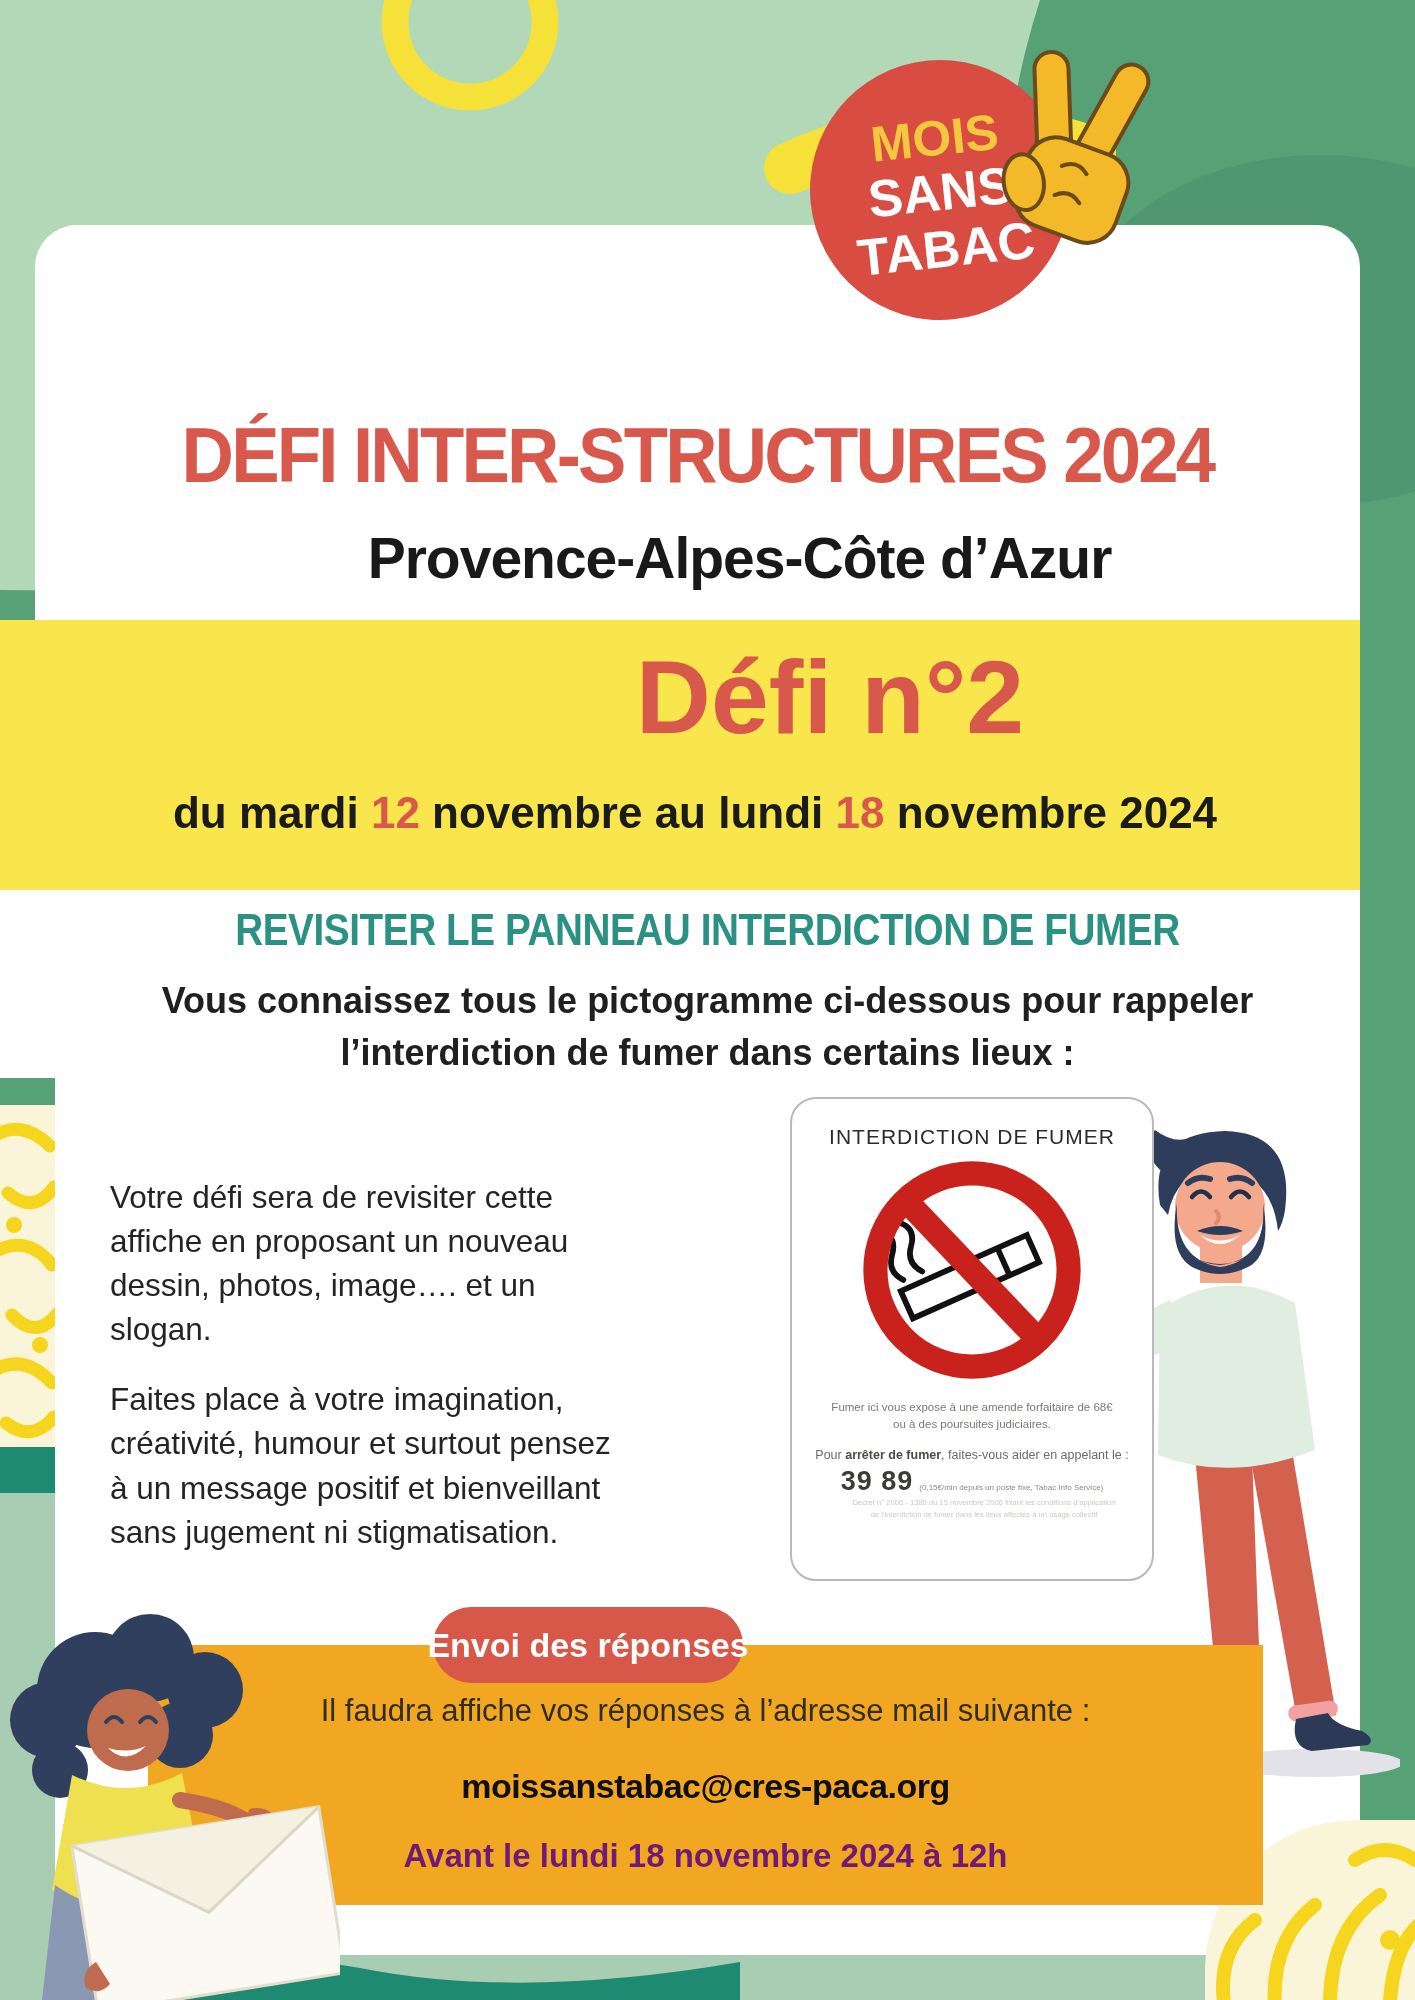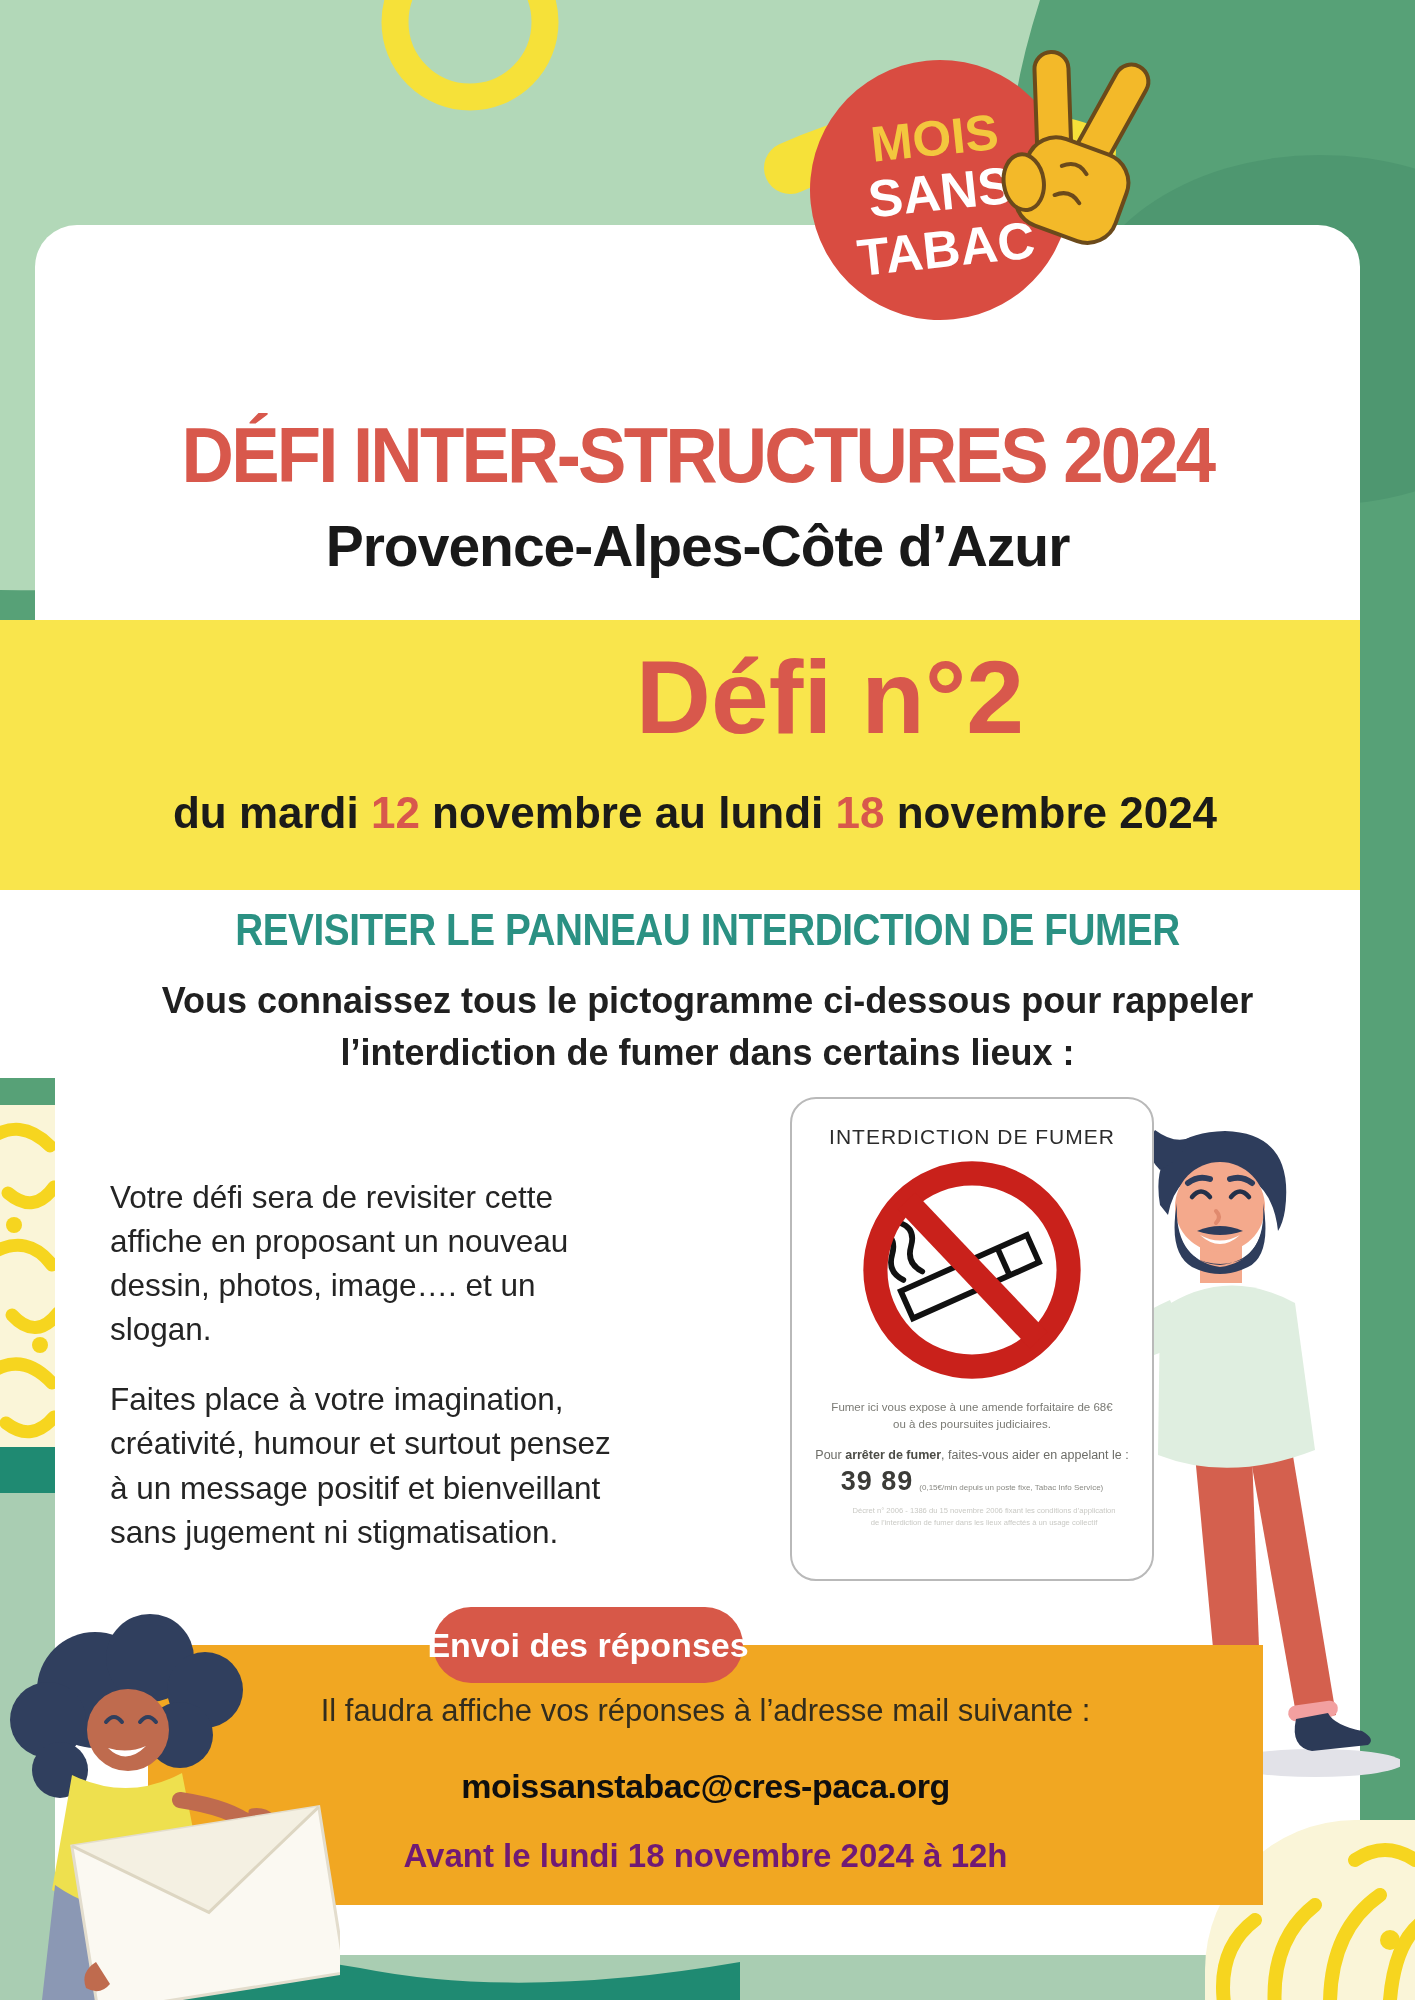--- a/index.html
+++ b/index.html
@@ -11,22 +11,22 @@
   
   .top-green{left:0;top:0;width:1415px;height:620px;background:#57a177;z-index:1;}
   .right-band{left:1360px;top:600px;width:55px;height:1270px;background:#57a177;z-index:1;}
   .decor-top{left:0;top:0;z-index:1;}
   
   .header-card{left:35px;top:225px;width:1325px;height:395px;background:#ffffff;
     border-radius:42px 42px 0 0;z-index:2;}
   .main-title{left:0;top:185px;width:1325px;text-align:center;
     font-size:78px;font-weight:bold;letter-spacing:-3px;color:#d8584c;
     transform:scaleX(.93);white-space:nowrap;}
-  .sub-title{left:0;top:288px;width:1325px;text-align:center;
-    font-size:57px;font-weight:bold;letter-spacing:-1px;color:#191919;white-space:nowrap;}
+  .sub-title{left:0;top:300px;width:1325px;text-align:center;
+    font-size:57px;font-weight:bold;letter-spacing:-1px;color:#191919;white-space:nowrap;padding-left:42px;}
   
   .yellow-band{left:0;top:620px;width:1360px;height:270px;background:#f9e54c;z-index:2;}
   .defi-title{left:250px;top:18px;width:1160px;text-align:center;
     font-size:104px;font-weight:bold;color:#d8584c;white-space:nowrap;}
   .defi-date{left:15px;top:168px;width:1360px;text-align:center;
     font-size:44px;font-weight:bold;color:#1b1b19;white-space:nowrap;}
   .defi-date .num{color:#d8584c;}
   
   .content-bg{left:0;top:890px;width:1360px;height:1065px;background:#ffffff;z-index:2;}
   .section-heading{left:0;top:905px;width:1415px;text-align:center;
@@ -45,21 +45,21 @@
   
   .sign-card{left:790px;top:1097px;width:360px;height:480px;background:#ffffff;
     border:2px solid #b9b9b9;border-radius:26px;z-index:4;text-align:center;}
   .sign-title{margin-top:26px;font-size:21px;letter-spacing:1px;color:#2b2b2b;}
   .sign-warning{margin-top:10px;font-size:11.5px;color:#7a7a74;line-height:1.5;}
   .sign-help{margin-top:14px;font-size:12.5px;color:#6d6d68;}
   .sign-help b{color:#4c4c46;}
   .sign-phone-row{margin-top:4px;text-align:center;}
   .sign-phone{font-size:27px;font-weight:bold;color:#3c3c38;letter-spacing:1px;}
   .sign-phone-note{font-size:8px;color:#8a8a84;margin-left:6px;}
-  .sign-decree{margin-top:8px;font-size:7.6px;color:#c9c9c4;line-height:1.7;padding-left:24px;}
+  .sign-decree{margin-top:0;font-size:7.6px;color:#c9c9c4;line-height:1.7;padding-left:24px;}
   
   .orange-band{left:148px;top:1645px;width:1115px;height:260px;background:#f1a722;z-index:5;}
   .band-line1{left:0;top:48px;width:1115px;text-align:center;font-size:31px;color:#332d1e;}
   .band-email{left:0;top:122px;width:1115px;text-align:center;font-size:34px;
     font-weight:bold;color:#0f0f0f;letter-spacing:-.5px;}
   .band-deadline{left:0;top:192px;width:1115px;text-align:center;font-size:33px;
     font-weight:bold;color:#701a75;}
   .pill-button{left:433px;top:1607px;width:310px;height:76px;background:#d75848;
     border-radius:40px;z-index:7;display:flex;align-items:center;justify-content:center;
     font-size:34px;font-weight:bold;color:#ffffff;white-space:nowrap;}

